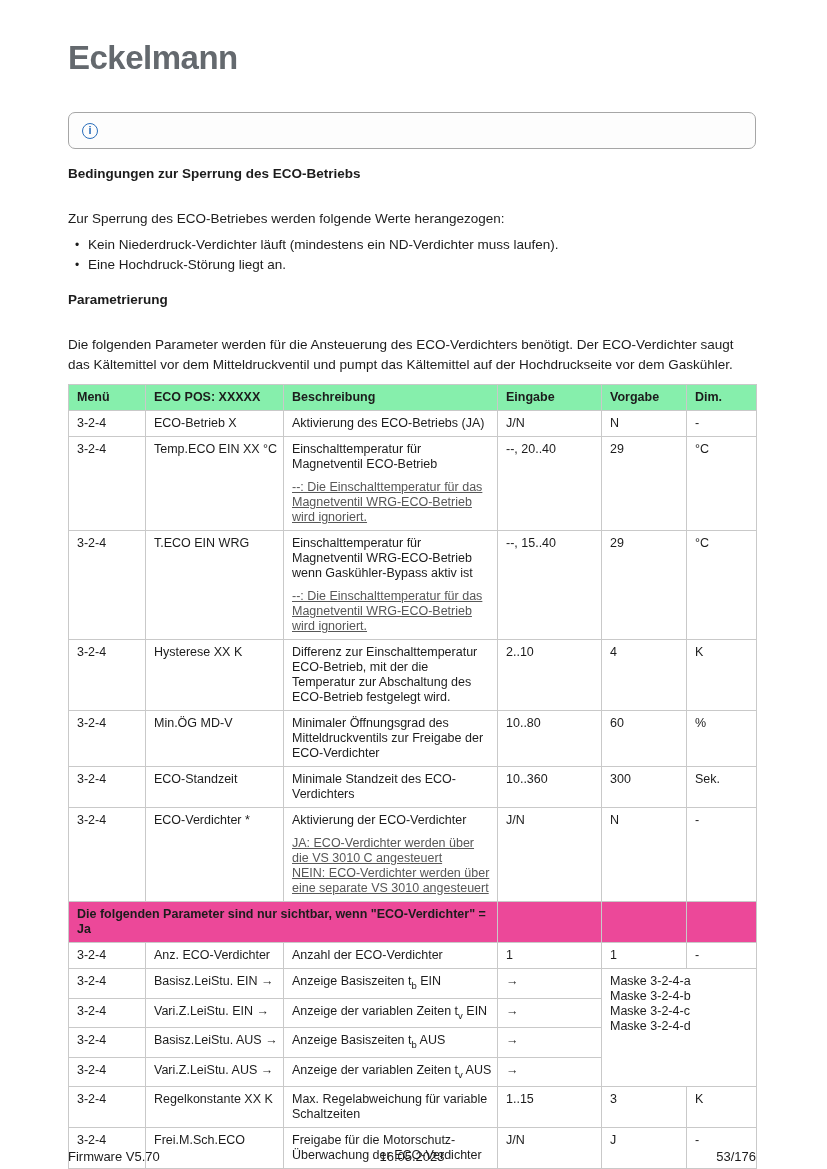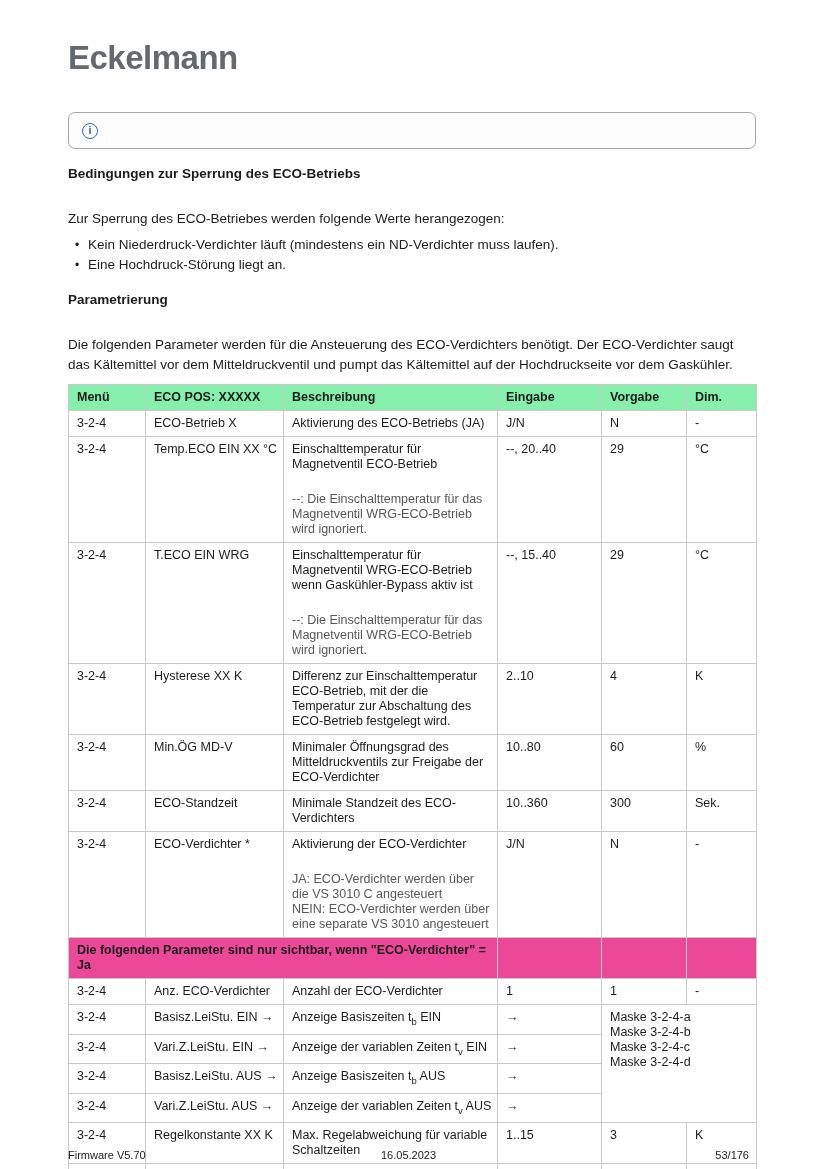--- a/index.html
+++ b/index.html
@@ -23,27 +23,27 @@
   ul.cond li { position:relative; padding-left:20px; font-size:13.5px; line-height:20px; }
   ul.cond li::before { content:"\2022"; position:absolute; left:7px; top:0; font-size:12px; }
 
   table.params { margin-top:9px; width:688px; border-collapse:collapse; table-layout:fixed;
                  font-size:12.5px; }
   table.params th, table.params td { border:1px solid #c9c9c9; padding:5px 4px 5px 8px;
                  vertical-align:top; text-align:left; line-height:15px; word-wrap:break-word; }
   table.params thead th { background:#86efac; font-weight:700; }
   .section-row td { background:#ec4899; }
   .section-cell { font-weight:700; }
-  .para + .para { margin-top:20px; }
+  .para + .para { margin-top:8px;text-decoration:underline; }
   .muted { color:#575757; }
   .maske-cell { line-height:22px; }
   sub { font-size:9.5px; }
 
-  .footer { position:absolute; top:1117px; left:68px; right:78px; display:flex;
-            align-items:baseline; font-size:11px; }
+  .footer { position:absolute; top:1117px; left:68px; right:71px; display:flex;
+            align-items:baseline; font-size:13px; }
   .footer .f-left  { flex:1; text-align:left; }
   .footer .f-center{ flex:1; text-align:center; }
   .footer .f-right { flex:1; text-align:right;margin-top:32px; }
 </style>
 </head>
 <body>
 
 <div class="page">
 
   <div class="logo">Eckelmann</div>

